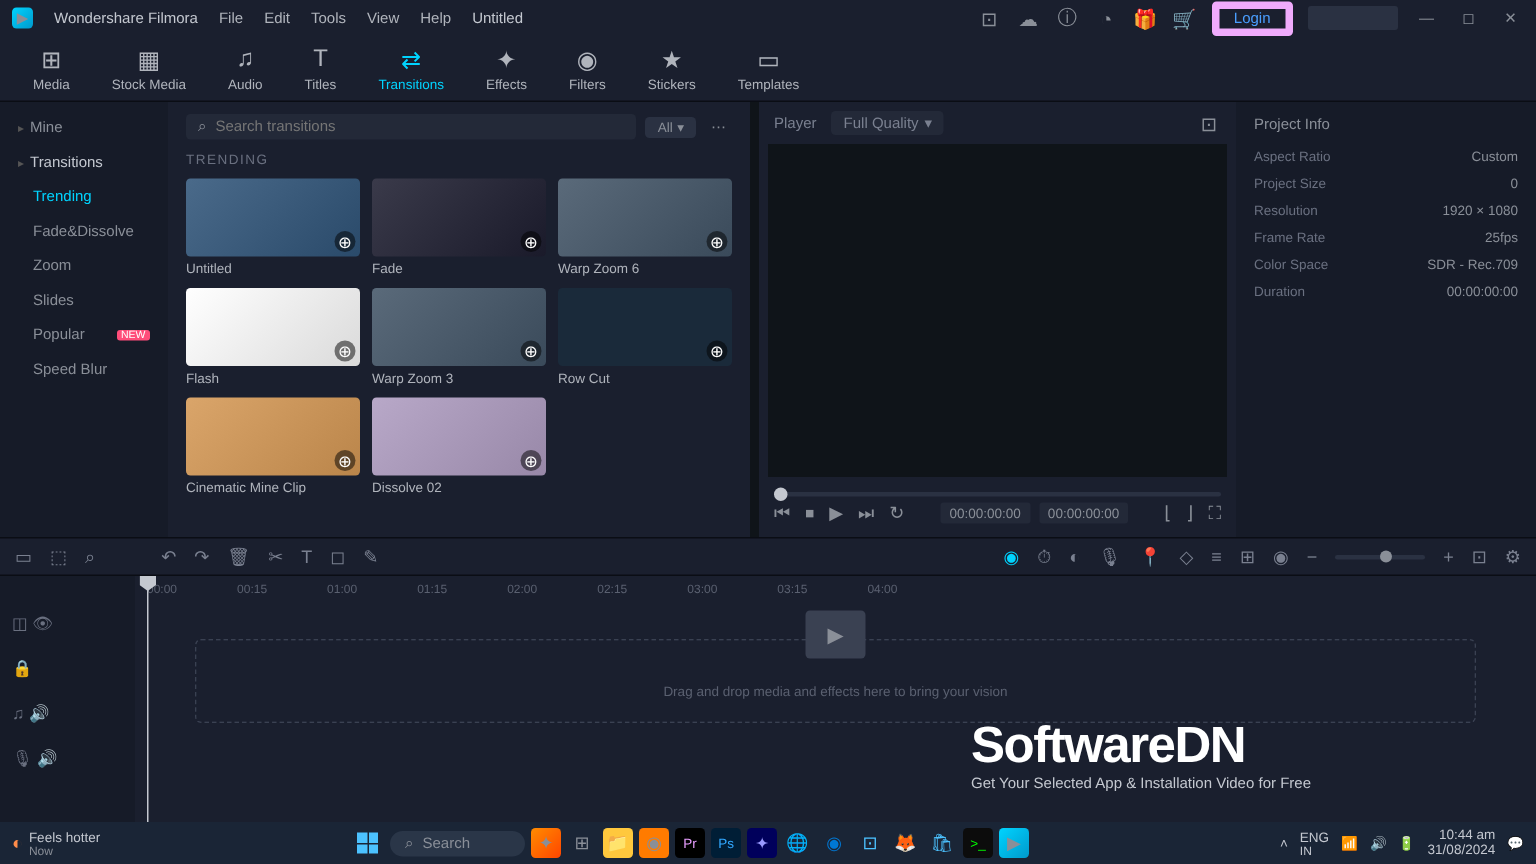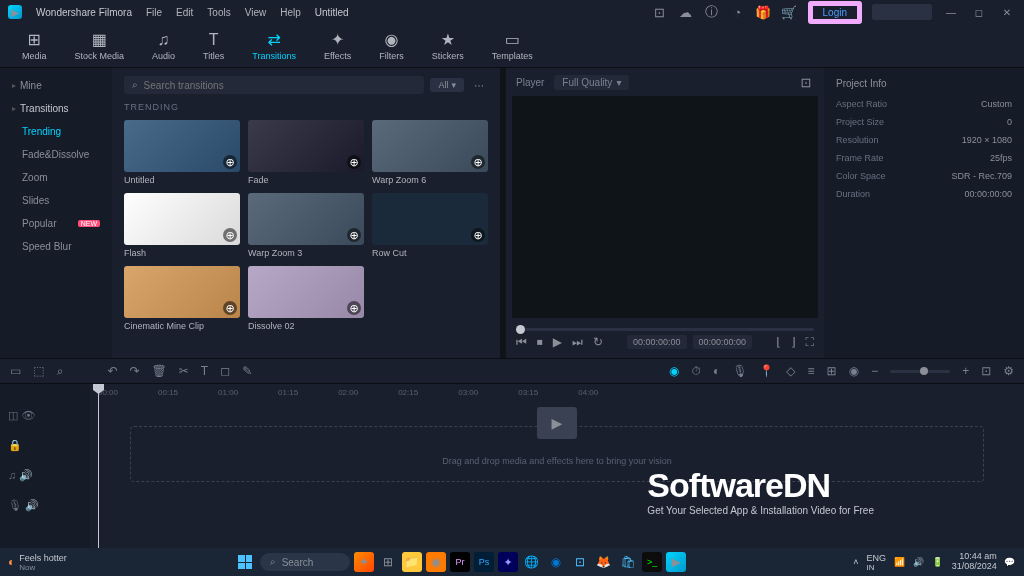--- a/index.html
+++ b/index.html
@@ -74,21 +74,21 @@
 .timeline{height:164px;background:#1a1f2e;display:flex}
 .tl-left{width:90px;background:#161b28;padding-top:16px}
 .tl-track-head{height:30px;display:flex;align-items:center;gap:6px;padding:0 8px;font-size:11px;color:#6a7080}
 .tl-body{flex:1;position:relative;padding-top:4px}
 .ruler{height:14px;display:flex;color:#5a6070;font-size:8px;padding-left:8px;gap:40px}
 .playhead{position:absolute;left:8px;top:0;width:1px;height:100%;background:#c4c8d0}
 .playhead::before{content:"";position:absolute;top:0;left:-5px;width:11px;height:10px;background:#c4c8d0;clip-path:polygon(0 0,100% 0,100% 60%,50% 100%,0 60%)}
 .dropzone{margin:24px 40px 0 40px;height:56px;border:1px dashed #3a4152;border-radius:4px;display:flex;flex-direction:column;align-items:center;justify-content:center;gap:4px;position:relative}
 .dz-icon{width:40px;height:32px;background:#3a4152;border-radius:3px;position:absolute;top:-20px;display:flex;align-items:center;justify-content:center;font-size:14px}
 .dz-text{font-size:9px;color:#5a6070;margin-top:14px}
-.watermark{position:absolute;right:150px;bottom:60px;text-align:left;color:#fff;pointer-events:none}
+.watermark{position:absolute;right:150px;bottom:48px;text-align:left;color:#fff;pointer-events:none}
 .wm-title{font-size:34px;font-weight:700;letter-spacing:-1px}
 .wm-sub{font-size:10px;color:#c4c8d0}
 .taskbar{position:absolute;bottom:0;left:0;right:0;height:28px;background:#1a2536;display:flex;align-items:center;padding:0 8px;gap:6px}
 .weather{display:flex;align-items:center;gap:4px;font-size:9px;color:#c4c8d0}
 .weather-icon{color:#ff8c4a;font-size:12px}
 .tb-center{flex:1;display:flex;align-items:center;justify-content:center;gap:4px}
 .start-btn{width:22px;height:22px;display:flex;align-items:center;justify-content:center;cursor:pointer}
 .win-logo{width:14px;height:14px;display:grid;grid-template-columns:1fr 1fr;gap:1px}
 .win-logo div{background:#4cc2ff}
 .tb-search{display:flex;align-items:center;gap:6px;background:#2a3648;padding:3px 10px;border-radius:12px;font-size:10px;color:#8a8f98;width:90px}

